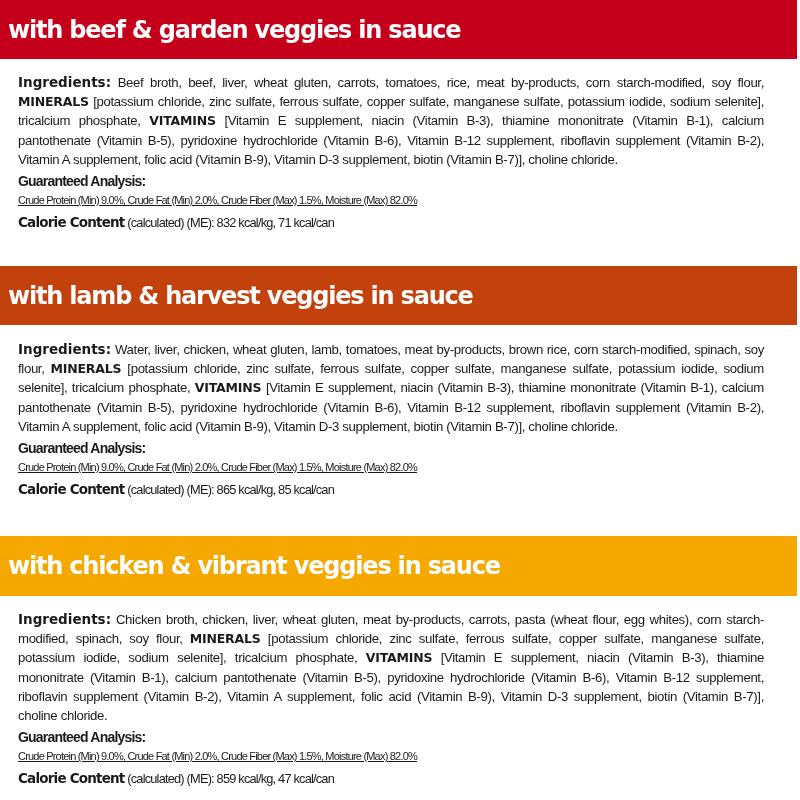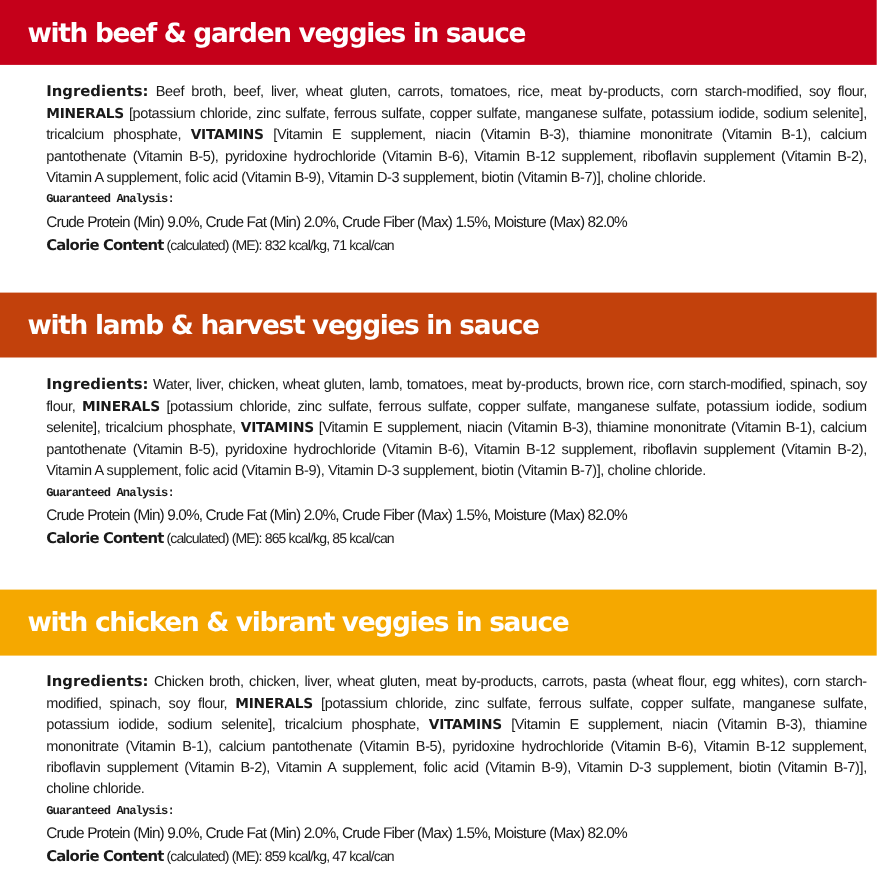--- a/index.html
+++ b/index.html
@@ -1,33 +1,33 @@
 <!DOCTYPE html>
 <html><head>
   <meta charset="utf-8">
   <style>
     html, body { margin: 0; padding: 0; background: #ffffff; }
     body { width: 800px; height: 800px; overflow: hidden; position: relative;
       font-family: "Liberation Sans", "DejaVu Sans", sans-serif; color: #1a1a1a; }
     .band { position: absolute; left: 0; width: 797px; color: #ffffff;
       font-family: "DejaVu Sans", "Liberation Sans", sans-serif; font-weight: bold;
       font-size: 24px; letter-spacing: -1.2px; display: flex; align-items: center;
-      padding-left: 25px; box-sizing: border-box; }
+      padding-left: 8px; box-sizing: border-box; }
     .band.red { top: 0; height: 59px; }
     .band.teal { top: 266px; height: 59px; }
     .band.orange { top: 536px; height: 60px; }
-    .section { position: absolute; left: 42px; width: 746px; }
+    .section { position: absolute; left: 18px; width: 746px; }
     .ingredients { font-size: 13.2px; line-height: 19.2px; text-align: justify;
       text-align-last: left; letter-spacing: -0.35px; }
     .ingredients .lead { font-weight: bold; font-family: "DejaVu Sans", sans-serif; font-size: 13.5px; letter-spacing: 0; }
     .ingredients b { font-family: "DejaVu Sans", sans-serif; font-size: 12.5px; letter-spacing: -0.2px; }
     .code-line { display: flex; justify-content: space-between; }
-    .ga-head { font-weight: bold; font-family: Liberation Mono, monospace; font-size: 11px;
+    .ga-head { font-weight: bold; font-family: Liberation Sans, sans-serif; font-size: 14px;
       letter-spacing: -0.8px; margin-top: 3px; line-height: 19px; }
-    .ga-text { font-size: 14px; letter-spacing: -0.8px; line-height: 19px; }
+    .ga-text { font-size: 11px; letter-spacing: -0.8px; line-height: 19px; text-decoration: underline; }
     .cal { font-size: 12.8px; letter-spacing: -0.8px; line-height: 20px; margin-top: 2px; }
     .cal .cal-head { font-weight: bold; font-family: "DejaVu Sans", sans-serif; font-size: 13.5px; letter-spacing: -0.8px; }
     .s1 { top: 73px; }
     .s2 { top: 340px; }
     .s3 { top: 610px; }
   </style>
 </head>
 <body>
 
 <div class="band red" style="background: rgb(197, 0, 26);">

